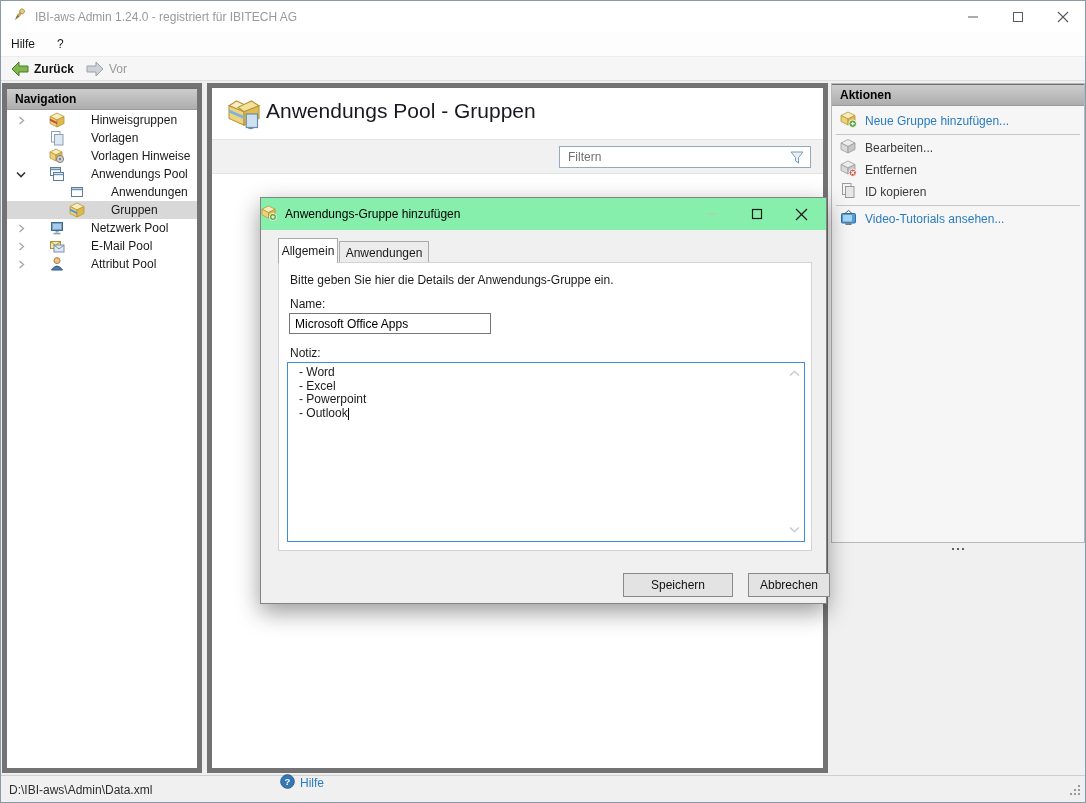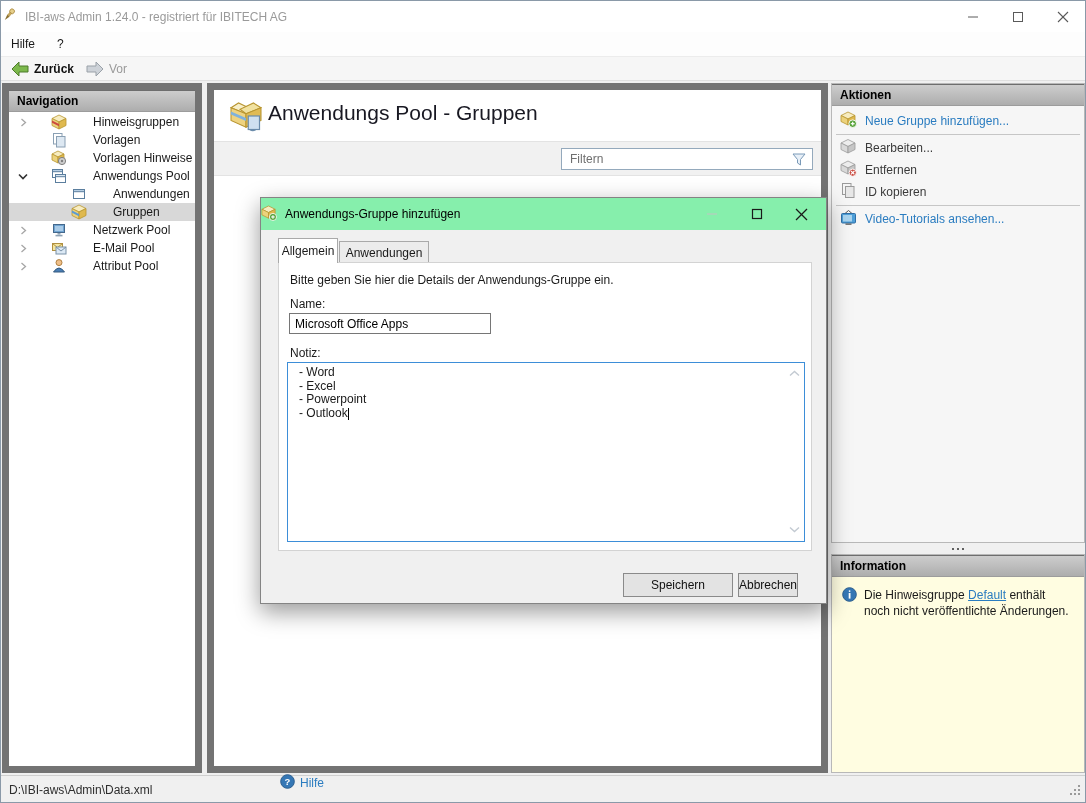--- a/index.html
+++ b/index.html
@@ -4,37 +4,37 @@
 <style>
   * { box-sizing: border-box; }
   html,body { margin:0; padding:0; background:#cfd6dd; }
   .window {
     position:relative; width:1086px; height:803px;
     background:#f0f0f0; border:1px solid #8a99a8; overflow:hidden;
     font-family:"Liberation Sans", sans-serif; font-size:12px; color:#1a1a1a;
   }
   
   .titlebar { position:absolute; left:0; top:0; right:0; height:31px; background:#fff;
-    display:flex; align-items:center; }
+    display:flex; align-items:center; padding-left:10px; }
   .titlebar .title { color:#9a9a9a; margin-left:8px; }
   .win-controls { position:absolute; right:0; top:0; height:31px; display:flex; }
   .win-btn { width:45px; height:31px; display:flex; align-items:center; justify-content:center; }
   .menubar { position:absolute; left:0; top:31px; right:0; height:24px; background:#fdfdfd;
     display:flex; align-items:center; }
   .menu-item { padding:3px 10px; }
   .menu-item.q { padding:3px 12px; }
   .toolbar { position:absolute; left:0; top:55px; right:0; height:25px; background:#f6f6f6;
     border-top:1px solid #ececec; border-bottom:1px solid #e0e0e0; display:flex; align-items:center; gap:4px; padding-left:6px; }
   .tb-btn { display:flex; align-items:center; gap:5px; padding:2px 4px; }
   .tb-btn .lbl-back { font-weight:bold; color:#111; }
   .tb-btn .lbl-fwd { color:#9a9a9a; }
   
   .hdr { height:22px; background:linear-gradient(#cdcdcd,#adadad); border-top:1px solid #6e6e6e;
     border-bottom:1px solid #9c9c9c; font-weight:bold; color:#000; padding:3px 8px; }
-  .panel { position:absolute; background:#fff; border:7px solid #737373; }
+  .panel { position:absolute; background:#fff; border:5px solid #737373; }
   
   .nav { left:1px; top:82px; width:200px; height:690px; }
   .tree { position:absolute; top:23px; left:0; right:0; }
   .tree-row { position:relative; height:18px; display:flex; align-items:center;gap:20px; }
   .tree-row.sel { background:#d8d8d8; }
   .chev { width:16px; margin-left:6px; display:flex; justify-content:center; }
   .tree-row .ticon { width:16px; height:16px; flex:0 0 16px; }
   .tree-row .tlabel { margin-left:6px; white-space:nowrap; }
   .tree-row.lvl2 .chev { margin-left:26px; }
   
@@ -100,21 +100,21 @@
   .notiz-area { position:absolute; left:8px; top:99px; width:518px; height:180px; background:#fff;
     border:1px solid #3d8ed8; padding:3px 20px 3px 11px; line-height:13.5px; overflow:hidden; }
   .notiz-text { white-space:pre-wrap; }
   .caret { display:inline-block; width:1px; height:12px; background:#000; vertical-align:text-bottom; }
   .sbar-chev { position:absolute; right:4px; }
   .dlg-footer-help { position:absolute; left:19px; top:576px; display:flex; align-items:center; gap:5px; }
   .help-label { color:#2a7cc0; }
   .dlg-button { position:absolute; top:375px; height:24px; background:#e3e3e3; border:1px solid #8a8a8a;
     font:12px "Liberation Sans",sans-serif; color:#111; display:flex; align-items:center; justify-content:center; }
   .btn-save { left:362px; width:110px; }
-  .btn-cancel { left:477px; width:60px; }
+  .btn-cancel { left:487px; width:82px; }
 </style>
 </head>
 <body>
 
 <div class="window">
 
   <div class="titlebar">
     <span>
       <svg width="16" height="16" viewBox="0 0 16 16">
           <g transform="rotate(40 8 8)">
@@ -367,33 +367,20 @@
       </div>
     </div>
   </div>
 
   <div class="splitter">
       <i></i>
       <i></i>
       <i></i>
     </div>
 
-  <div class="panel info">
-    <div class="hdr">Information</div>
-    <div class="info-body">
-      <div class="info-row">
-        <span><svg width="15" height="15" viewBox="0 0 15 15">
-              <circle cx="7.5" cy="7.5" r="6.8" fill="#3577b5" stroke="#2a5d8e"></circle>
-              <rect x="6.7" y="3.2" width="1.8" height="1.8" rx="0.9" fill="#fff"></rect>
-              <rect x="6.7" y="6" width="1.8" height="5.6" fill="#fff"></rect>
-            </svg></span>
-        <span class="info-text"><span>Die Hinweisgruppe </span><a class="info-link">Default</a><span> enthält noch nicht veröffentlichte Änderungen.</span></span>
-      </div>
-    </div>
-  </div>
 
   <div class="dialog">
     <div class="dlg-titlebar">
       <span><svg width="16" height="16" viewBox="0 0 17 17">
             <polygon points="8,1 15,4.5 8,8 1,4.5" fill="#f7ecc0" stroke="#b89530" stroke-width="0.8"></polygon>
             <polygon points="1,4.5 8,8 8,14 1,10.5" fill="#ecd27c" stroke="#b89530" stroke-width="0.8"></polygon>
             <polygon points="15,4.5 8,8 8,14 15,10.5" fill="#dfb94f" stroke="#b89530" stroke-width="0.8"></polygon>
             <circle cx="12.7" cy="12.7" r="3.8" fill="#58a33a" stroke="#fff" stroke-width="0.9"></circle>
             <line x1="12.7" y1="10.8" x2="12.7" y2="14.6" stroke="#fff" stroke-width="1.2"></line>
             <line x1="10.8" y1="12.7" x2="14.6" y2="12.7" stroke="#fff" stroke-width="1.2"></line>

